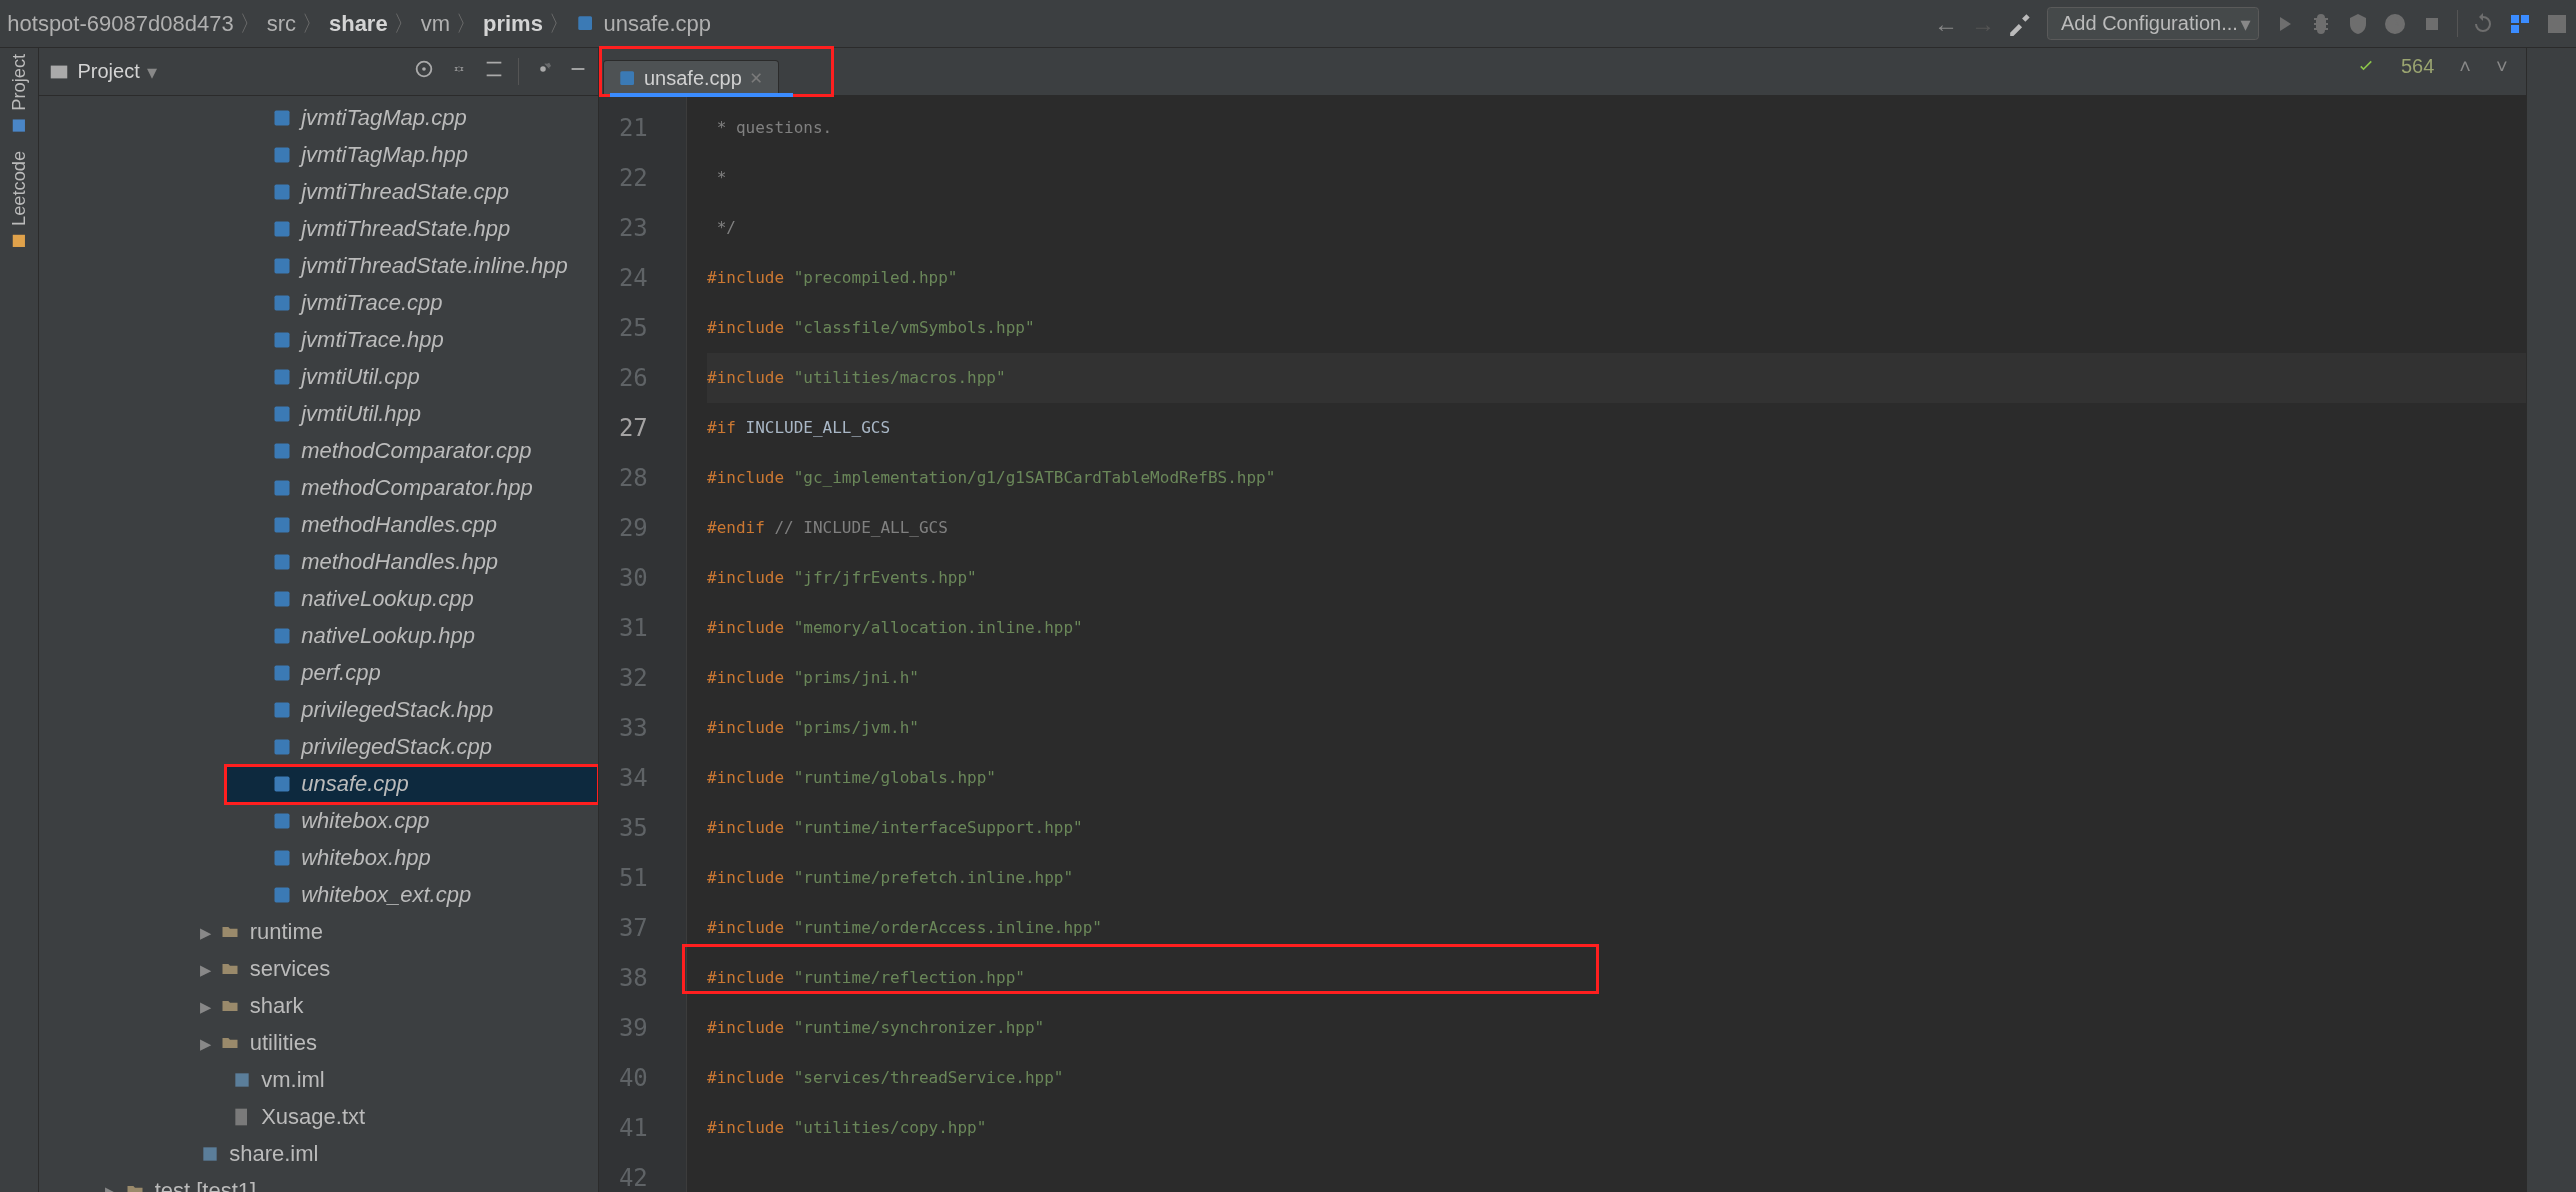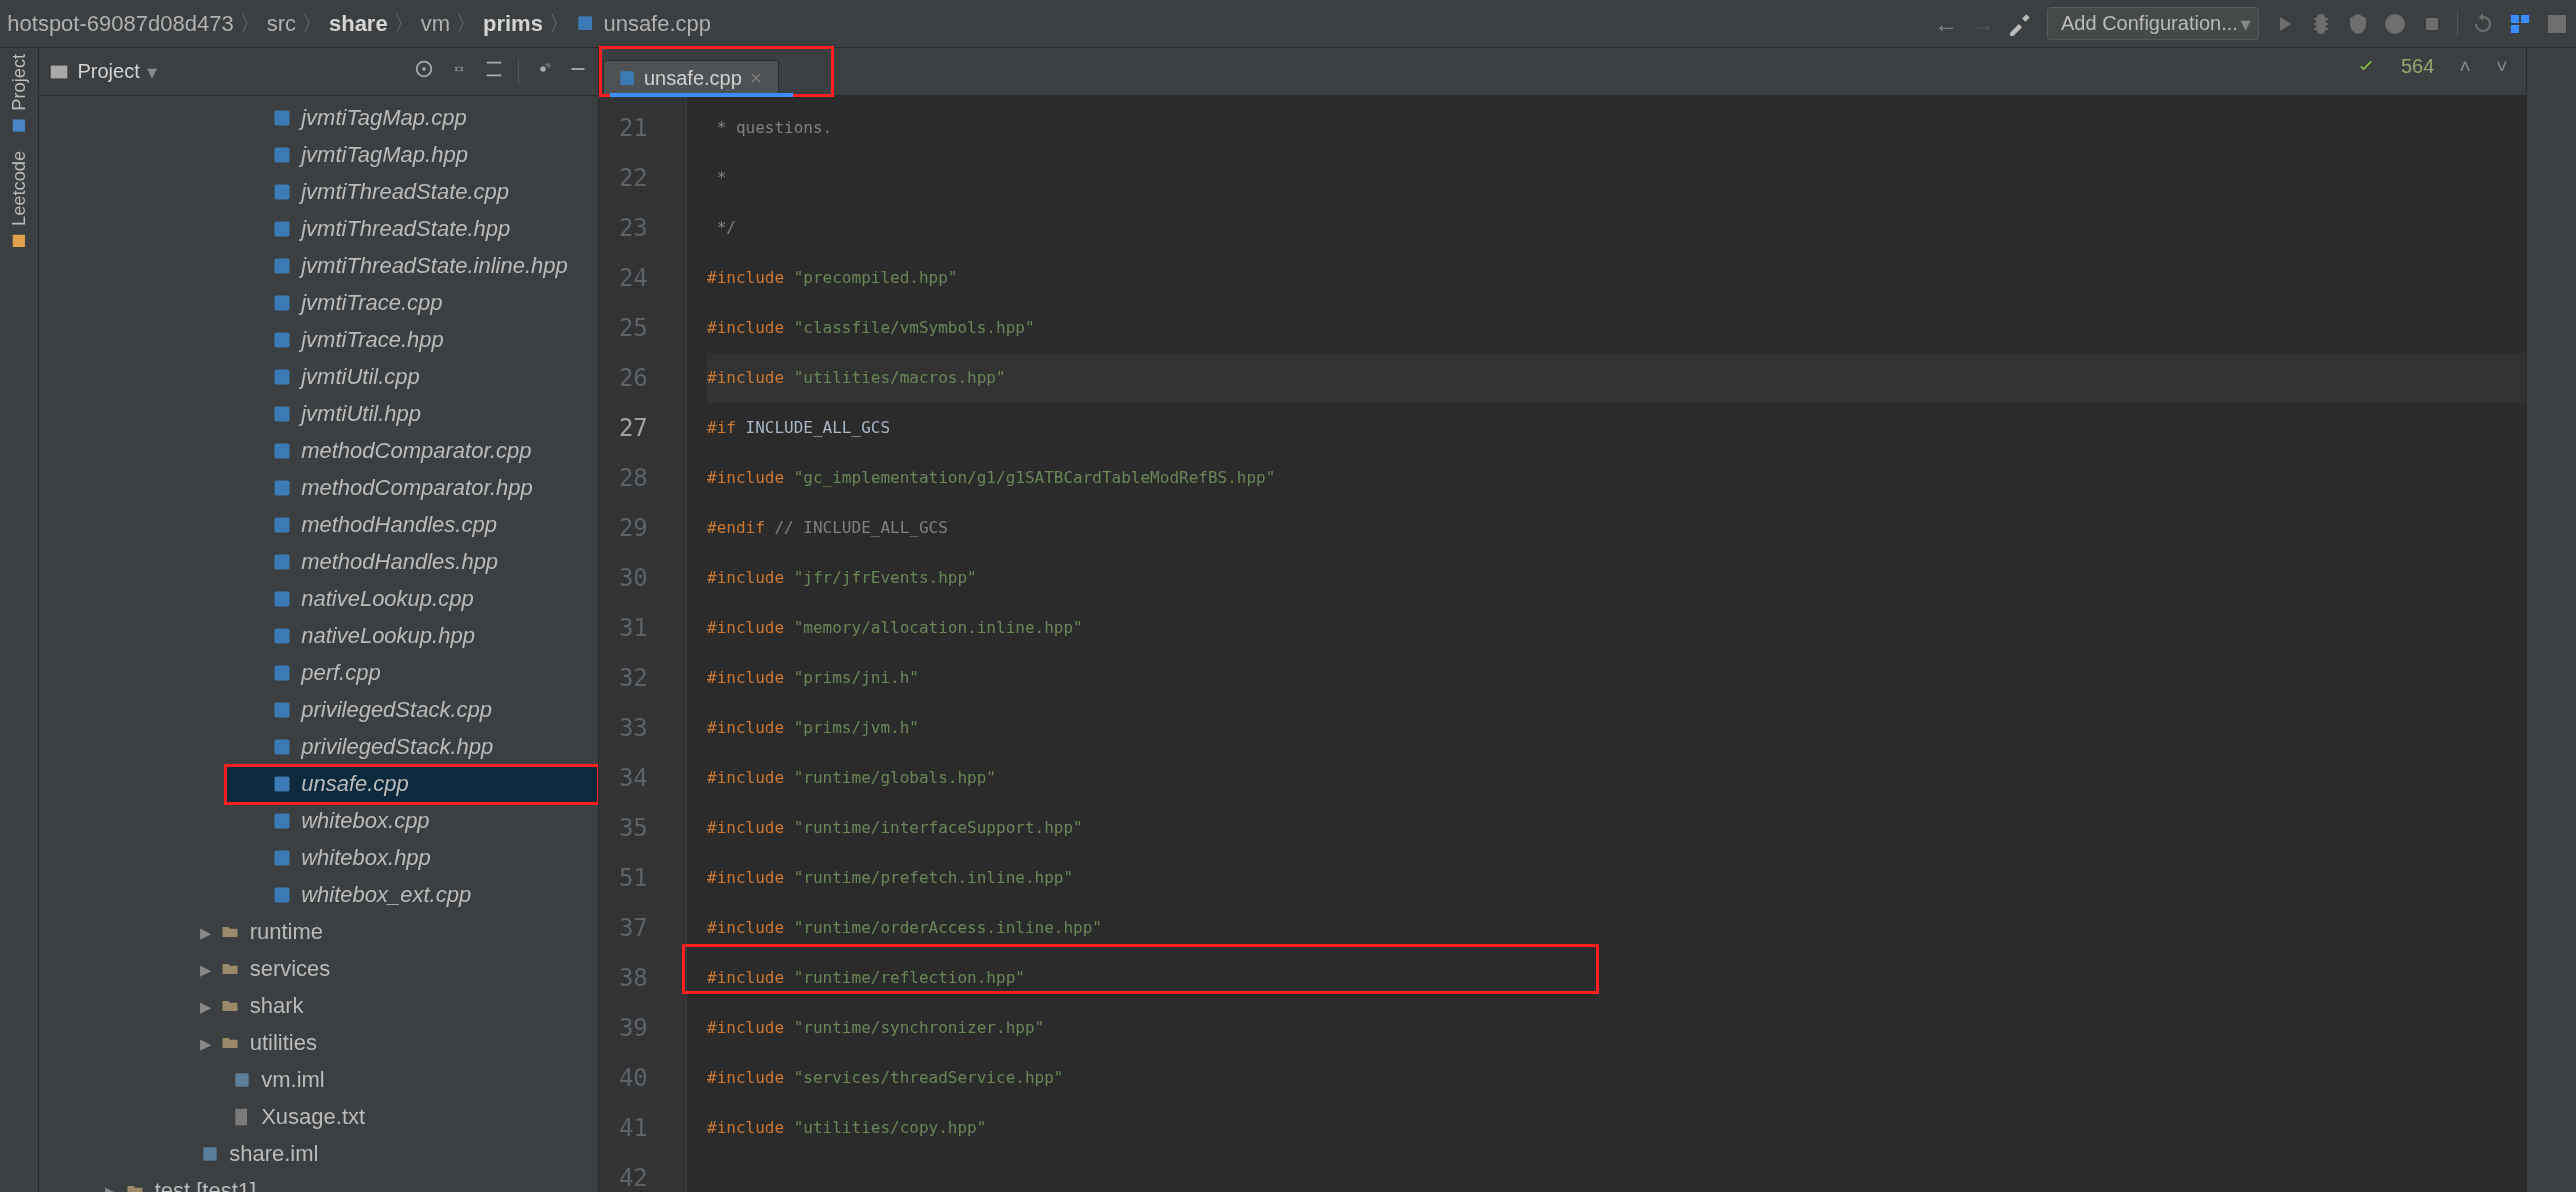--- a/index.html
+++ b/index.html
@@ -275,27 +275,27 @@
           <div class="tree-item file">
             <svg class="ficon" viewBox="0 0 24 24">
               <rect fill="#3b7ab5" x="3" y="3" width="18" height="18" rx="2"></rect>
             </svg>
             <span class="label">perf.cpp</span>
           </div>
           <div class="tree-item file">
             <svg class="ficon" viewBox="0 0 24 24">
               <rect fill="#3b7ab5" x="3" y="3" width="18" height="18" rx="2"></rect>
             </svg>
+            <span class="label">privilegedStack.hpp</span>
+          </div>
+          <div class="tree-item file">
+            <svg class="ficon" viewBox="0 0 24 24">
+              <rect fill="#3b7ab5" x="3" y="3" width="18" height="18" rx="2"></rect>
+            </svg>
             <span class="label">privilegedStack.cpp</span>
-          </div>
-          <div class="tree-item file">
-            <svg class="ficon" viewBox="0 0 24 24">
-              <rect fill="#3b7ab5" x="3" y="3" width="18" height="18" rx="2"></rect>
-            </svg>
-            <span class="label">privilegedStack.hpp</span>
           </div>
           <div class="tree-item file selected highlighted">
             <svg class="ficon" viewBox="0 0 24 24">
               <rect fill="#3b7ab5" x="3" y="3" width="18" height="18" rx="2"></rect>
             </svg>
             <span class="label">unsafe.cpp</span>
           </div>
           <div class="tree-item file">
             <svg class="ficon" viewBox="0 0 24 24">
               <rect fill="#3b7ab5" x="3" y="3" width="18" height="18" rx="2"></rect>

